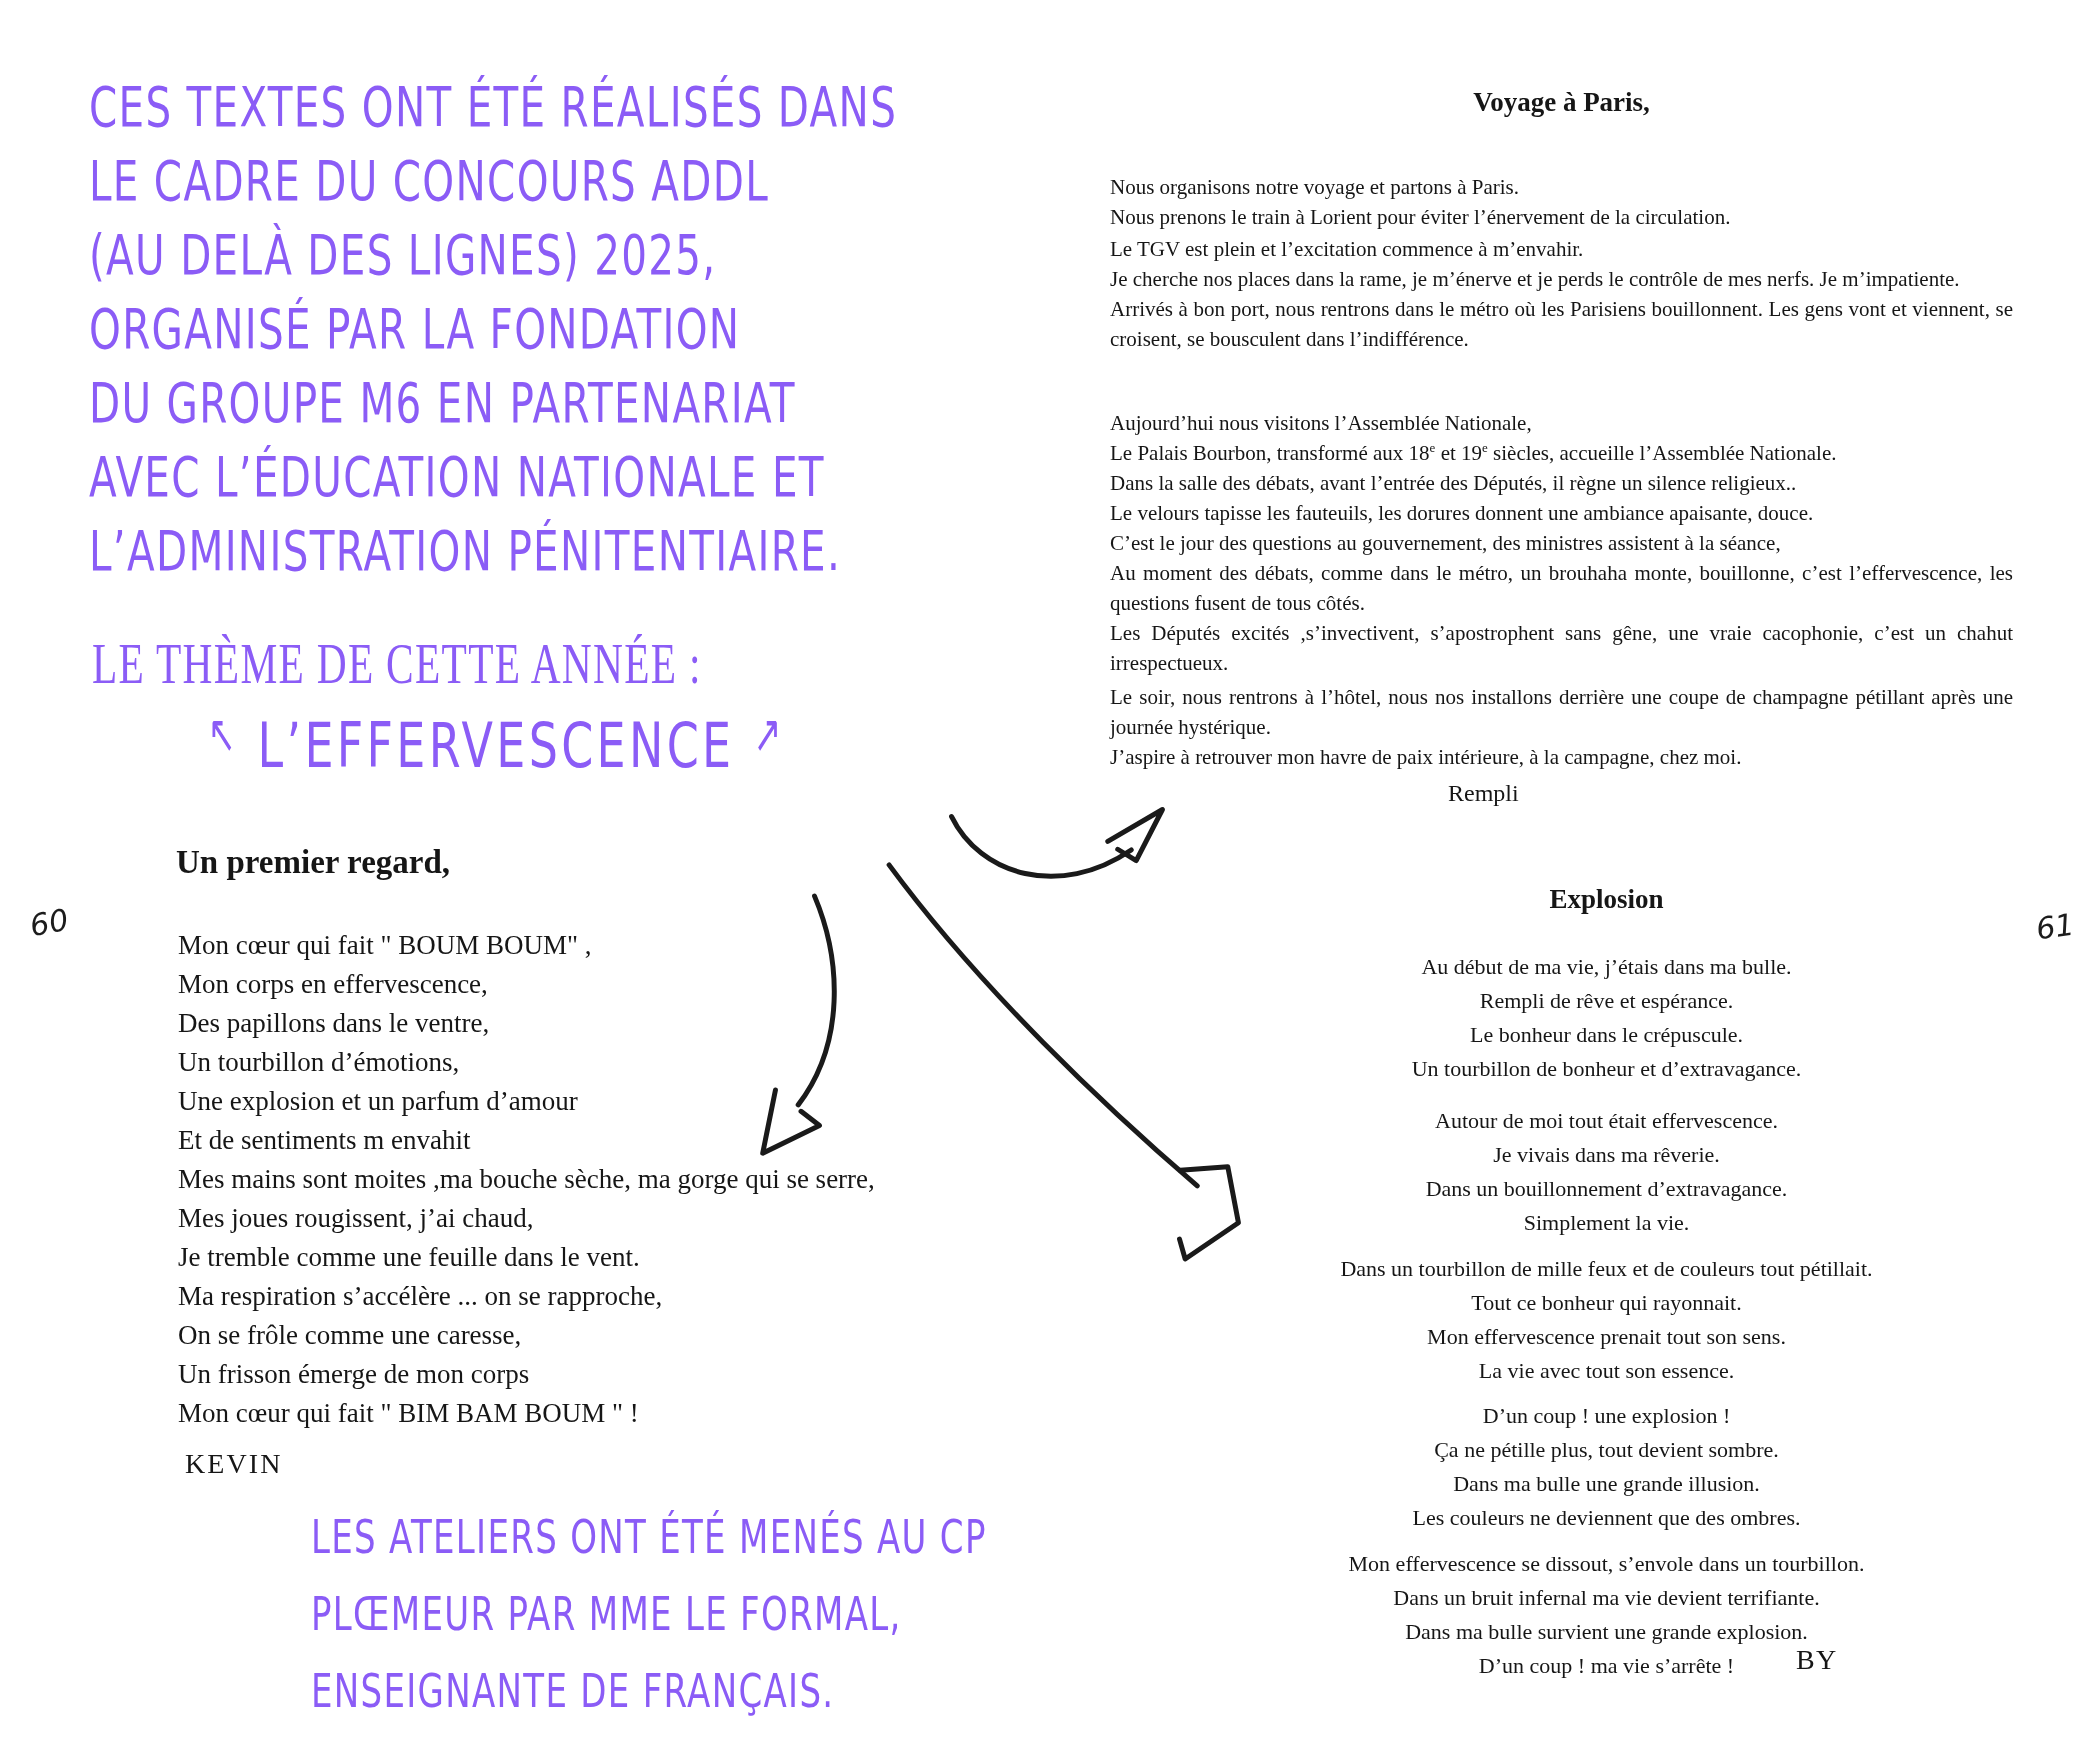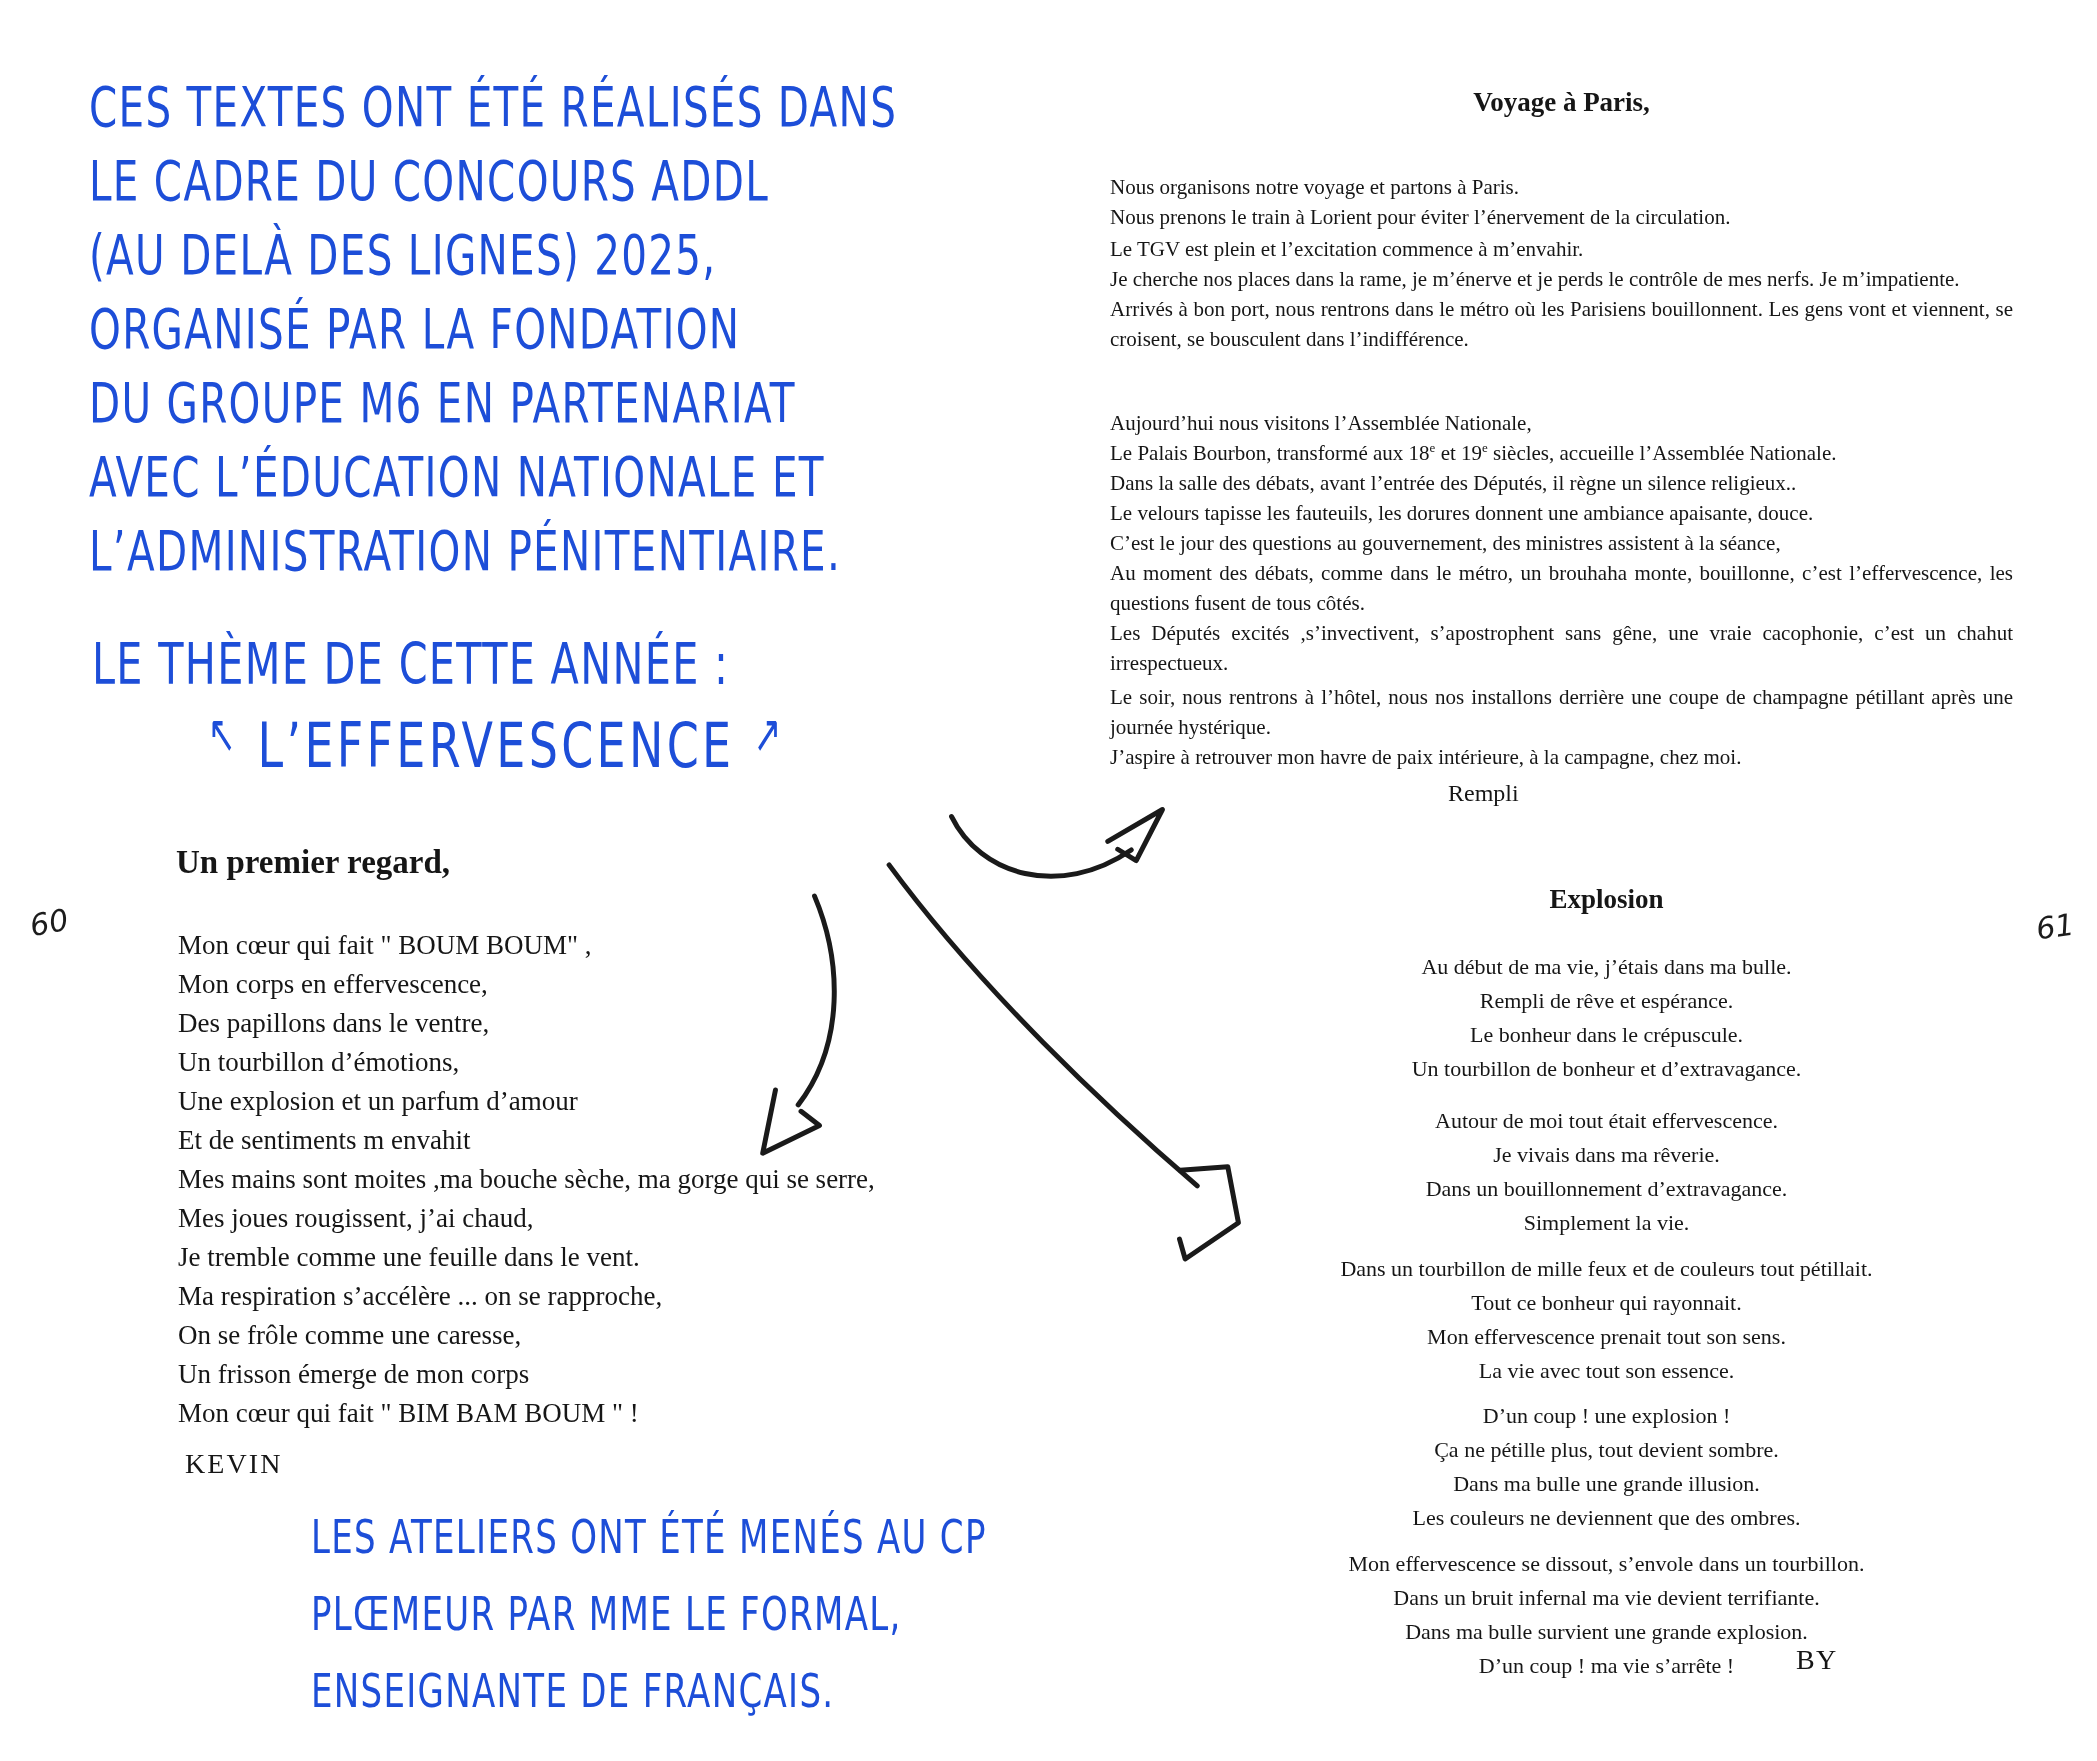--- a/index.html
+++ b/index.html
@@ -2,25 +2,25 @@
 <html style="font-size:11.4px"><head>
 <meta charset="utf-8">
 <style>
   html,body { margin:0; padding:0; background:#e8e8e8; }
   .canvas {
     position:relative; width:2097px; height:1761px;
     background:#ffffff; color:#161616; overflow:hidden;
     font-family:"Liberation Serif","DejaVu Serif",serif;
   }
   
-  .hw { font-family:"DejaVu Sans",sans-serif; color:#1d4ed8; white-space:nowrap; }
+  .hw { font-family:"DejaVu Sans",sans-serif; color:#8b5cf6; white-space:nowrap; }
   .hw .ln { display:block; }
   .hw .st { display:inline-block; transform:scale(0.92,1.26); transform-origin:left bottom; letter-spacing:1.4px; }
   .intro { position:absolute; left:89px; top:80px; font-size:44px; line-height:74px; }
-  .theme-label { position:absolute; left:92px; top:645px; font-size:45px; }
+  .theme-label { position:absolute; left:92px; top:645px; font-size:45px;font-family:Liberation Serif, serif; }
   .theme-row { position:absolute; left:207px; top:722px; font-size:50px; }
   .theme-row .st { letter-spacing:3.6px; }
   .qarrow { display:inline-block; font-size:38px; vertical-align:12.8px; transform:scale(0.95,1.1); }
   .outro { position:absolute; left:311px; top:1509px; font-size:37px; line-height:77px; }
   .pageno { position:absolute; font-family:"DejaVu Sans",sans-serif; font-style:italic; font-size:30px; color:#1c1c1c; }
   .pageno-left  { left:30px;  top:905px; transform:rotate(-10deg); }
   .pageno-right { left:2036px; top:909px; transform:rotate(-8deg); }
   
   .kevin-title { position:absolute; left:176px; top:844px; font-size:33px; font-weight:bold; }
   .kevin-poem { position:absolute; left:178px; top:926px; font-size:27px; line-height:39px; }

